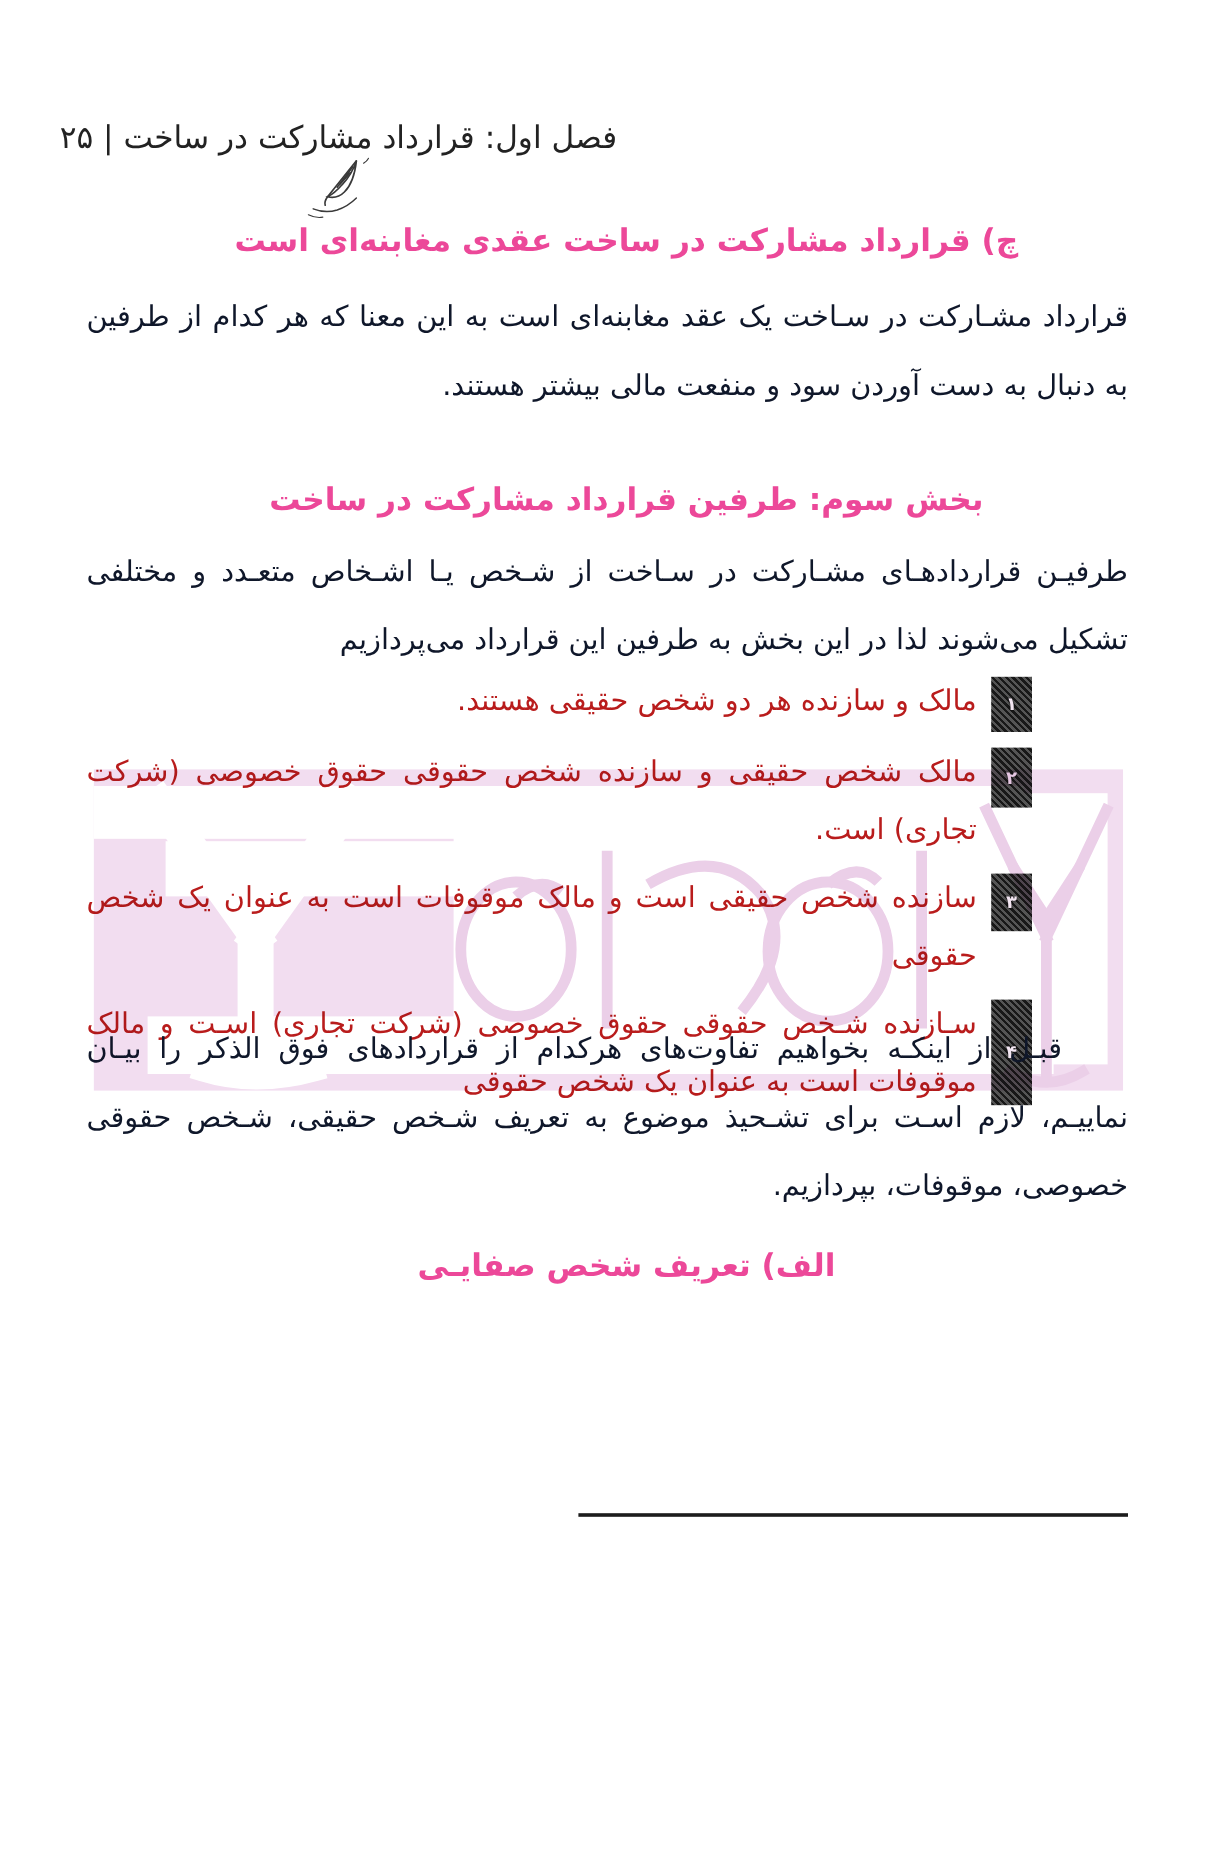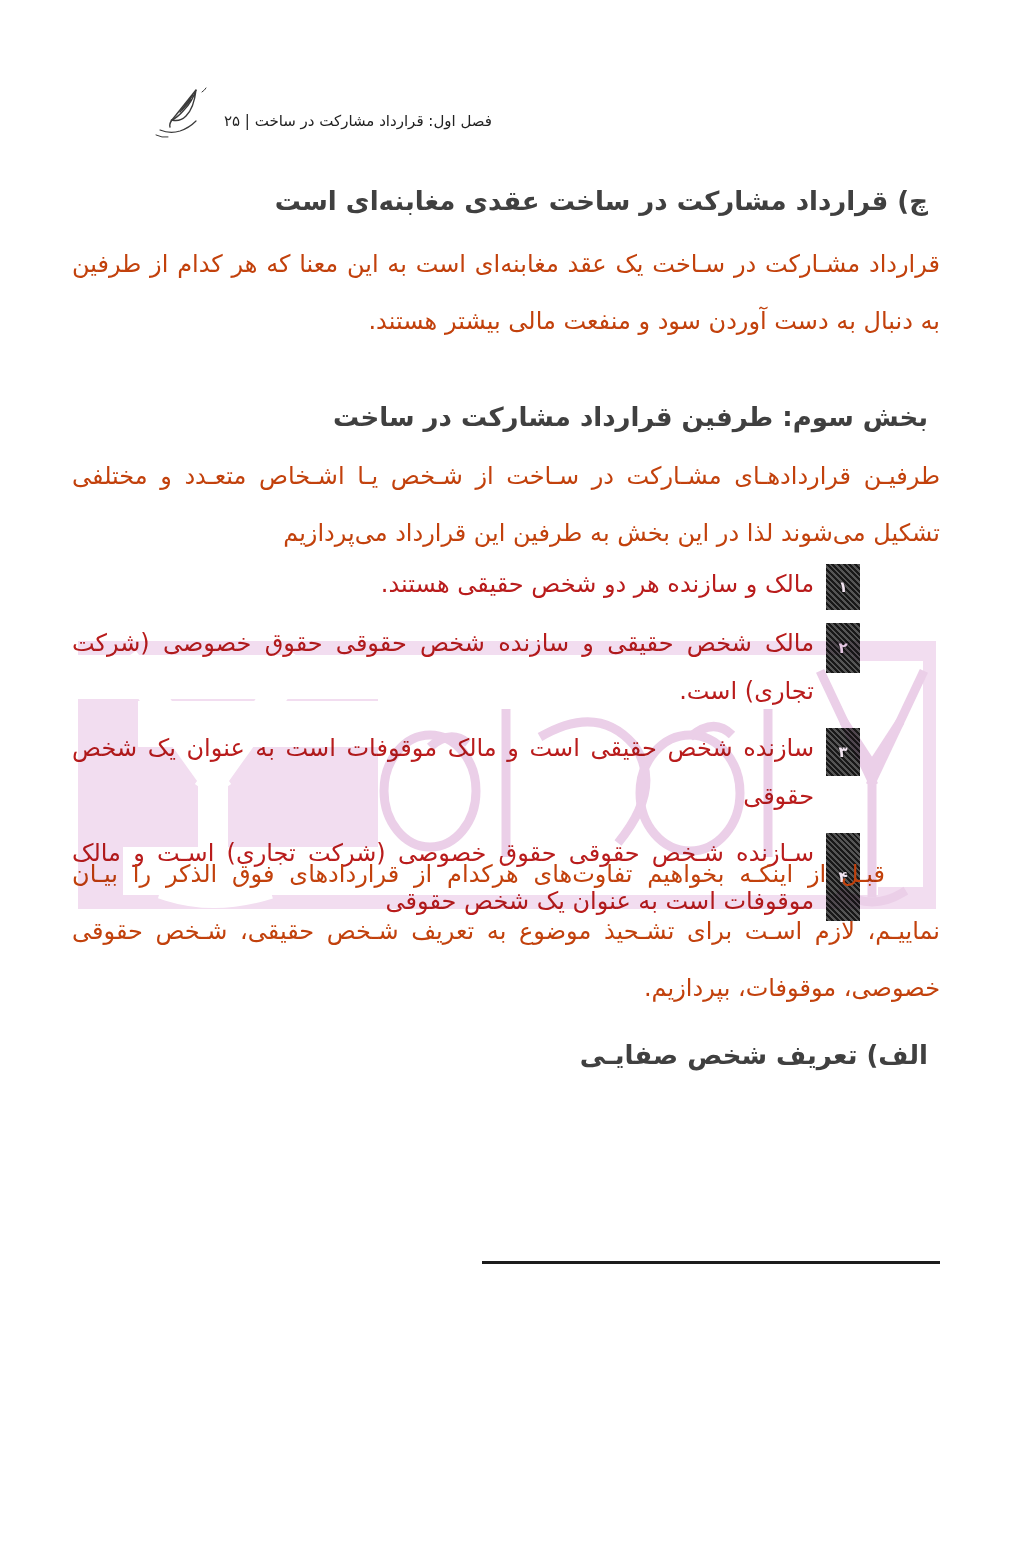--- a/index.html
+++ b/index.html
@@ -10,38 +10,38 @@
     background:#ffffff;
     font-family:"DejaVu Sans",sans-serif;
     direction:rtl;
     color:#1a1a1a;
     overflow:hidden;
   }
   .abs{position:absolute;}
   
   .running-header{
     top:100px;left:72px;width:420px;
-    display:flex;flex-direction:row;align-items:center;gap:14px;
-    font-size:15px;color:#222;
+    display:flex;flex-direction:column;align-items:center;gap:14px;
+    font-size:26px;color:#222;
     direction:rtl;
   }
   .running-header .rh-text{white-space:nowrap;}
   .ornament{width:58px;height:56px;flex:0 0 auto;margin-top:-14px;}
   
   .h-bold{
-    right:84px;width:868px;
-    font-size:26px;font-weight:bold;text-align:right;color:#404040;
+    right:56px;width:868px;
+    font-size:26px;font-weight:bold;text-align:center;color:#ec4899;
     letter-spacing:-0.2px;
   }
   
   .para{
     right:72px;width:868px;
     font-size:24px;line-height:57px;
     text-align:justify;text-justify:inter-word;
-    color:#c2410c;
+    color:#0f172a;
   }
   .indent-first{text-indent:55px;}
   
   .num-list{
     top:560px;right:72px;width:868px;
     display:flex;flex-direction:column;
   }
   .num-item{
     display:flex;flex-direction:row;align-items:flex-start;
     padding-right:80px;margin-bottom:9px;

